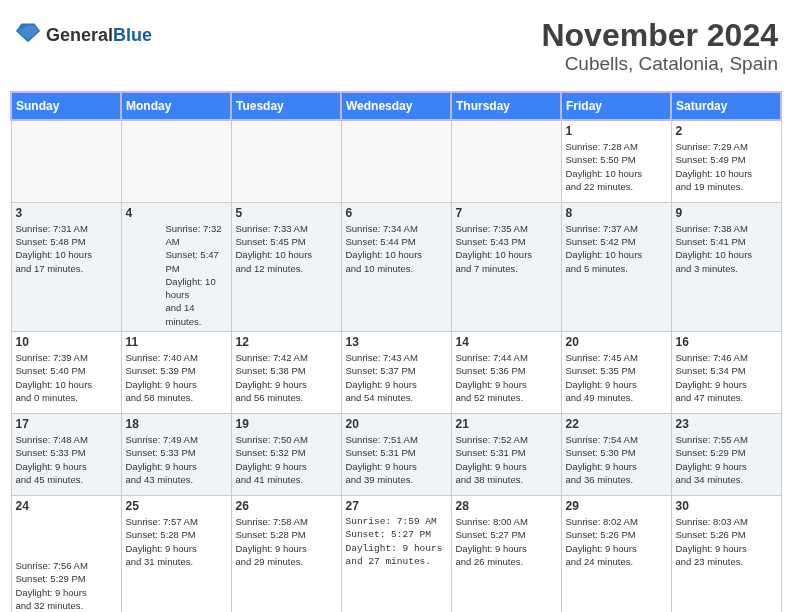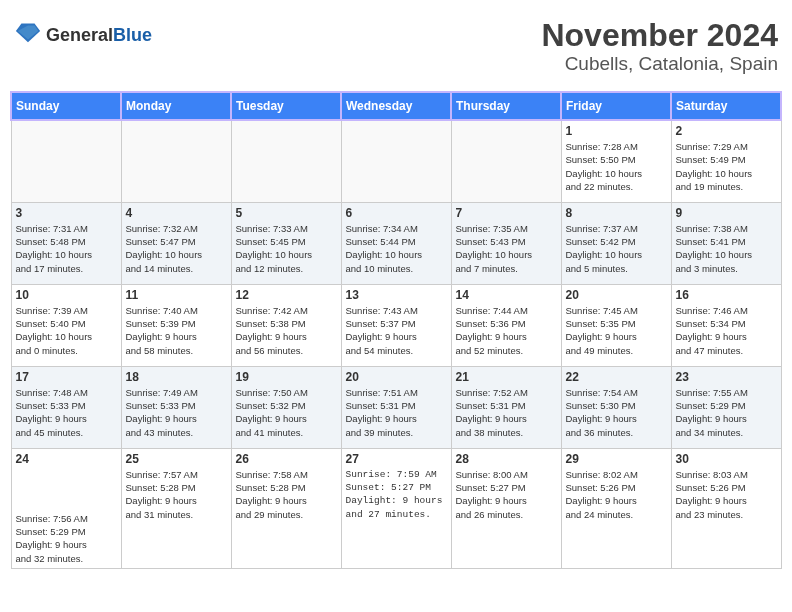--- a/index.html
+++ b/index.html
@@ -143,21 +143,21 @@
       <tr>
         <td class="alt-row">
           <span class="day-num">3</span>
           <div class="day-info" style="white-space: pre-line;">Sunrise: 7:31 AM
 Sunset: 5:48 PM
 Daylight: 10 hours
 and 17 minutes.</div>
         </td>
         <td class="alt-row">
           <span class="day-num">4</span>
-          <div class="day-info" style="white-space: pre-line;">Sunrise: 7:32 AM
+          <div class="day-info" style="white-space: pre-line; margin-left: 40px;">Sunrise: 7:32 AM
 Sunset: 5:47 PM
 Daylight: 10 hours
 and 14 minutes.</div>
         </td>
         <td class="alt-row">
           <span class="day-num">5</span>
           <div class="day-info" style="white-space: pre-line;">Sunrise: 7:33 AM
 Sunset: 5:45 PM
 Daylight: 10 hours
 and 12 minutes.</div>

